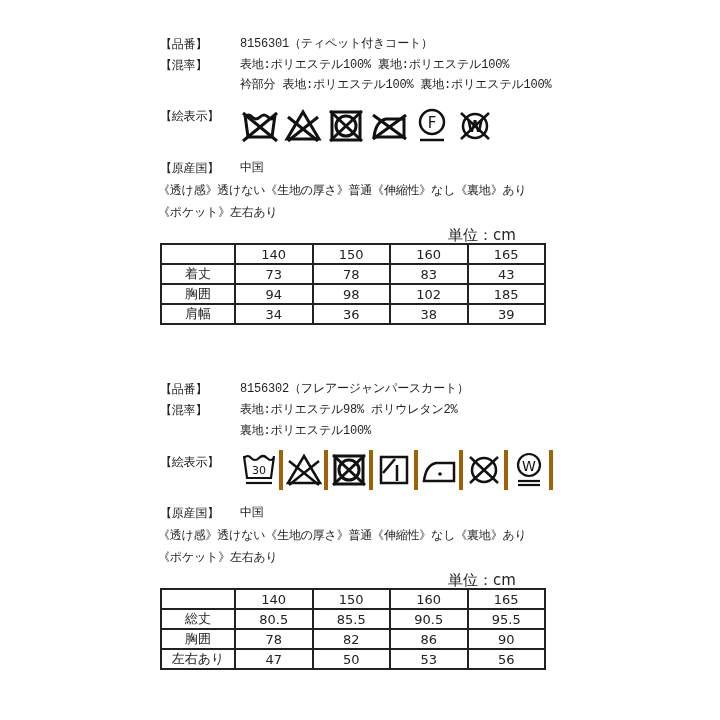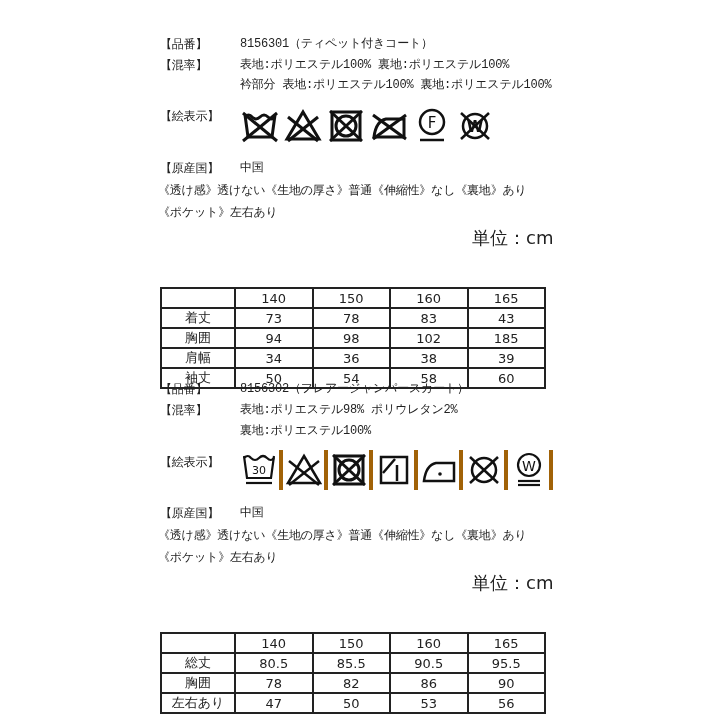--- a/index.html
+++ b/index.html
@@ -2,26 +2,26 @@
 <html><head>
 <meta charset="utf-8">
 <style>
   html, body { margin: 0; padding: 0; background: #ffffff; }
   body { width: 720px; height: 720px; position: relative; overflow: hidden;
          font-family: "DejaVu Sans", "Liberation Sans", sans-serif; color: #222; }
   .txt { position: absolute; font-size: 12px; line-height: 16px; white-space: nowrap; letter-spacing: -0.2px; }
   .lbl { left: 160px; }
   .val { left: 240px; font-family: Liberation Mono, monospace; }
   .full { left: 158px; text-align: center; }
-  .unit { position: absolute; left: 472px; font-size: 18px; white-space: nowrap; }
+  .unit { position: absolute; left: 448px; font-size: 15px; white-space: nowrap; }
   .icons { position: absolute; left: 238px; display: flex; gap: 0; }
   .icon { width: 43px; height: 40px; display: flex; align-items: center; justify-content: center; }
   .icon svg { display: block; }
   .icons2 .icon { width: 41px; border-right: 4px solid #a16207; }
-  table.size { position: absolute; left: 160px; border-collapse: collapse; width: 386px; table-layout: fixed; margin-top: 44px; }
+  table.size { position: absolute; left: 160px; border-collapse: collapse; width: 386px; table-layout: fixed; }
   table.size td { border: 2px solid #222; text-align: center; font-size: 13px; padding: 0; color: #222; }
   table.size td:first-child { width: 72px; }
   table.t1 { top: 243px; }
   table.t1 td { height: 18px; }
   table.t2 { top: 588px; }
   table.t2 td { height: 18px; }
 </style>
 </head>
 <body>
 
@@ -129,27 +129,20 @@
       <td>102</td>
       <td>185</td>
     </tr>
     <tr>
       <td>肩幅</td>
       <td>34</td>
       <td>36</td>
       <td>38</td>
       <td>39</td>
     </tr>
-    <tr>
-      <td>袖丈</td>
-      <td>50</td>
-      <td>54</td>
-      <td>58</td>
-      <td>60</td>
-    </tr>
   </tbody>
     </table>
 </div>
 
 <div>
   <div class="txt lbl" style="top:381px">【品番】</div>
   <div class="txt val" style="top:381px">8156302（フレアージャンパースカート）</div>
 
   <div class="txt lbl" style="top:402px">【混率】</div>
   <div class="txt val" style="top:402px">表地:ポリエステル98% ポリウレタン2%</div>

